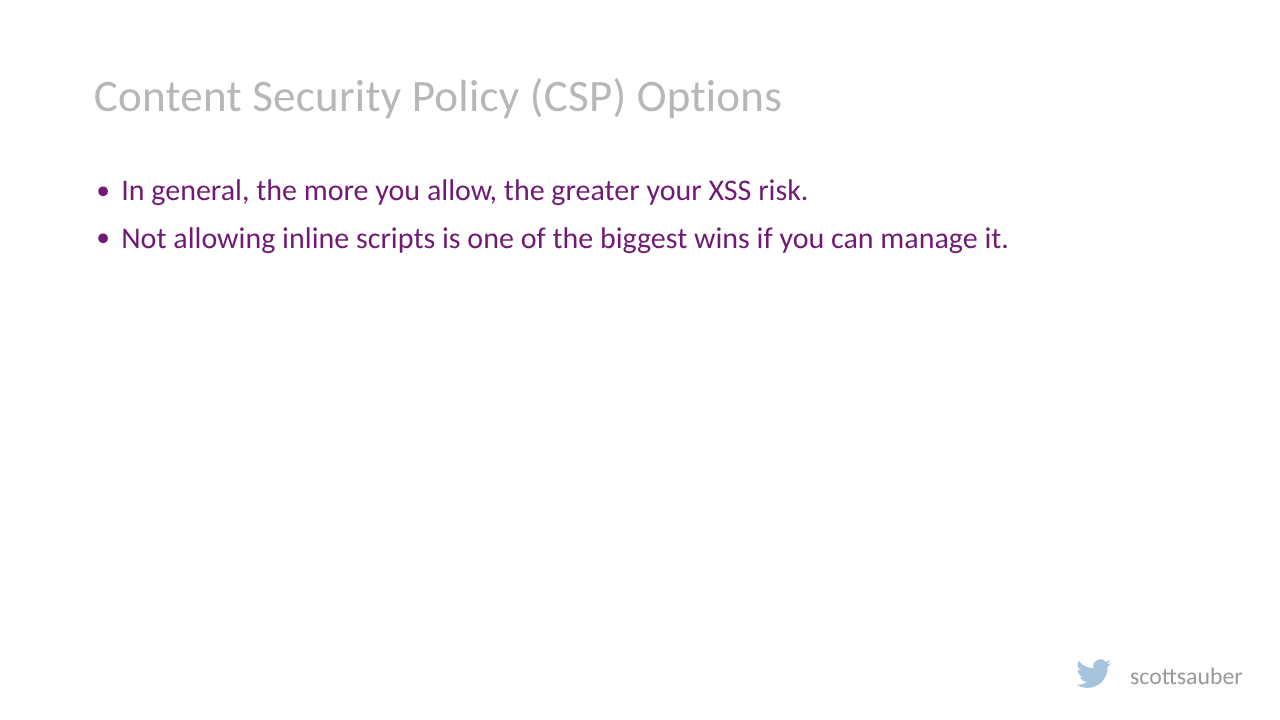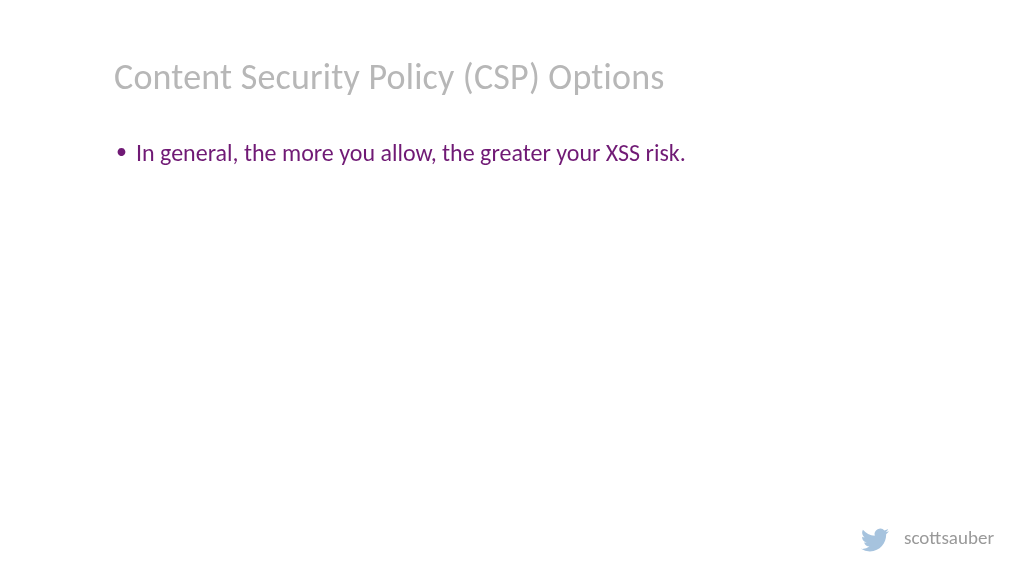--- a/index.html
+++ b/index.html
@@ -7,21 +7,21 @@
       width: 1024px;
       height: 576px;
       font-family: 'Segoe UI', Calibri, sans-serif;
       background: #ffffff;
       position: relative;
       overflow: hidden;
     }
     .slide {
       width: 100%;
       height: 100%;
-      padding: 55px 75px 40px 114px;
+      padding: 55px 75px 40px 75px;
       position: relative;
     }
     .title {
       font-size: 36px;
       font-weight: 400;
       color: #b7b7b7;
       margin-bottom: 38px;
       letter-spacing: 0.2px;
     }
     .content ul {
@@ -41,20 +41,21 @@
       position: absolute;
       left: 2px;
       font-size: 22px;
       top: 0;
     }
     .footer {
       position: absolute;
       bottom: 18px;
       right: 30px;
       display: flex;
+      align-items: center;
       gap: 15px;
     }
     .twitter-icon {
       width: 28px;
       height: 28px;
       fill: #a6c3de;
     }
     .handle {
       font-size: 19px;
       color: #999999;
@@ -62,20 +63,21 @@
     }
   </style>
 </head>
 <body>
 
 <div class="slide">
   <h1 class="title">Content Security Policy (CSP) Options</h1>
   <div class="content">
     <ul>
       <li>In general, the more you allow, the greater your XSS risk.</li>
+      <li>Not allowing inline scripts is one of the biggest wins if you can manage it.</li>
     </ul>
   </div>
   <div class="footer">
     <span>
       <svg class="twitter-icon" viewBox="0 0 24 24">
         <path d="M23.953 4.57a10 10 0 01-2.825.775 4.958 4.958 0 002.163-2.723c-.951.555-2.005.959-3.127 1.184a4.92 4.92 0 00-8.384 4.482C7.69 8.095 4.067 6.13 1.64 3.162a4.822 4.822 0 00-.666 2.475c0 1.71.87 3.213 2.188 4.096a4.904 4.904 0 01-2.228-.616v.06a4.923 4.923 0 003.946 4.827 4.996 4.996 0 01-2.212.085 4.936 4.936 0 004.604 3.417 9.867 9.867 0 01-6.102 2.105c-.39 0-.779-.023-1.17-.067a13.995 13.995 0 007.557 2.209c9.053 0 13.998-7.496 13.998-13.985 0-.21 0-.42-.015-.63A9.935 9.935 0 0024 4.59z"></path>
       </svg>
     </span>
     <span class="handle">scottsauber</span>
   </div>

